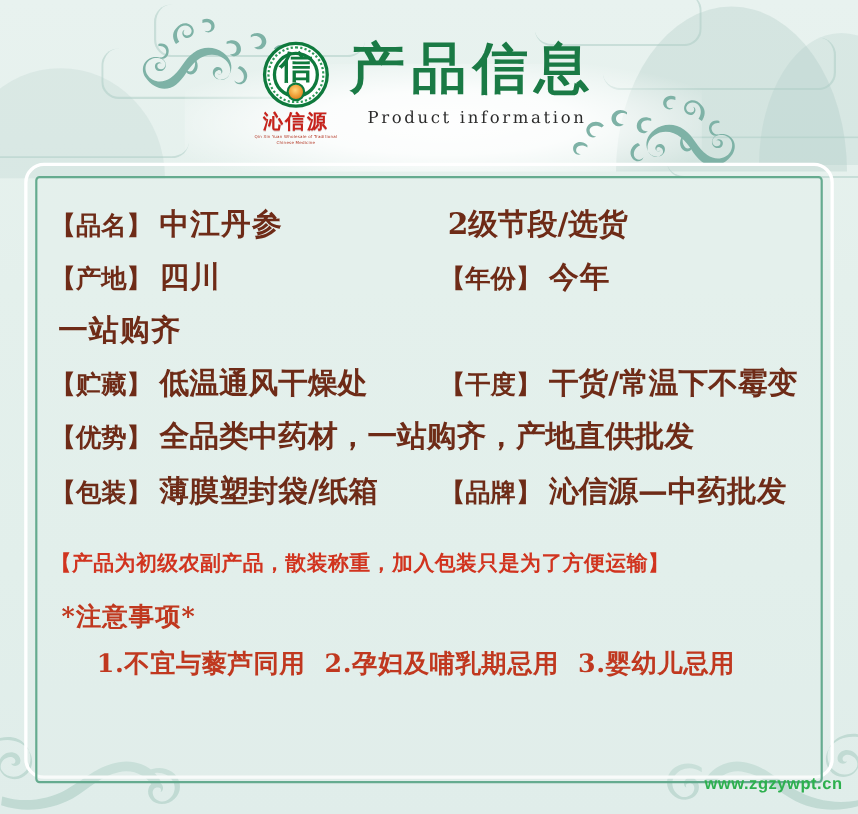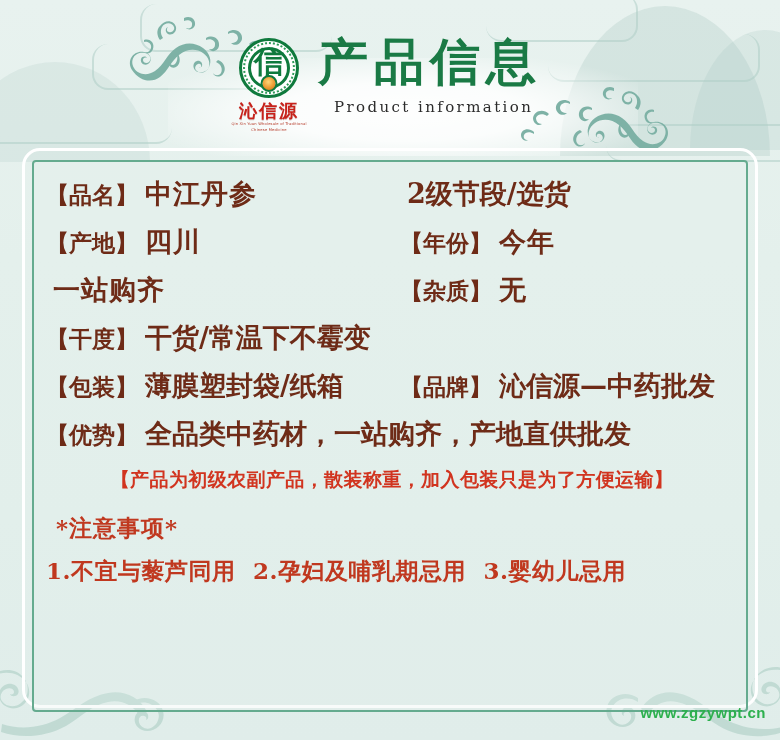--- a/index.html
+++ b/index.html
@@ -182,21 +182,21 @@
     border-radius: 4px;
     box-sizing: border-box;
     background: rgba(226,240,236,0.25);
   }
 
   .content {
     position: absolute;
     left: 32px; top: 160px;
     width: 716px; height: 492px;
     box-sizing: border-box;
-    padding: 16px 10px 0 14px;
+    padding: 26px 10px 0 14px;
   }
 
   .spec-row {
     display: flex;
     align-items: baseline;
     height: 48px;
   }
   .cell {
     display: flex;
     align-items: baseline;
@@ -218,41 +218,41 @@
     font-weight: 700;
     color: #6e2b17;
     letter-spacing: 1px;
   }
   .val-tight { letter-spacing: 0px; }
 
   .adv-row { height: 50px; }
   .adv-row .val { letter-spacing: 0px; }
 
   .note-red {
-    margin-top: 1px;
-    text-align: center;
+    margin-top: 23px;
     font-family: "DejaVu Serif", serif;
     font-size: 19px;
     font-weight: 700;
     color: #d1341f;
     letter-spacing: .4px;
     white-space: nowrap;
   }
 
   .attention-title {
     margin-top: 20px;
     margin-left: 10px;
     font-family: "DejaVu Serif", serif;
     font-size: 23px;
     font-weight: 700;
     color: #c0381f;
     letter-spacing: 1px;
   }
   .attention-list {
     margin-top: 12px;
+    margin-left: 42px;
     font-family: "DejaVu Serif", serif;
     font-size: 23px;
     font-weight: 700;
     color: #c0381f;
     letter-spacing: .5px;
     white-space: nowrap;
   }
   .attention-list .item { margin-right: 9px; }
 
   
@@ -375,48 +375,48 @@
       <div class="cell">
         <span class="lbl">【年份】</span>
         <span class="val">今年</span>
       </div>
     </div>
 
     <div class="spec-row">
       <div class="cell cell-left">
         <span class="val">一站购齐</span>
       </div>
-      <div class="cell">
-        <span class="lbl">【杂质】</span>
-        <span class="val">无</span>
-      </div>
     </div>
 
     <div class="spec-row">
+      <div class="cell cell-left">
+        <span class="lbl">【贮藏】</span>
+        <span class="val val-tight">低温通风干燥处</span>
+      </div>
       <div class="cell">
         <span class="lbl">【干度】</span>
         <span class="val val-tight">干货/常温下不霉变</span>
+      </div>
+    </div>
+
+    <div class="spec-row adv-row">
+      <div class="cell">
+        <span class="lbl">【优势】</span>
+        <span class="val">全品类中药材，一站购齐，产地直供批发</span>
       </div>
     </div>
 
     <div class="spec-row">
       <div class="cell cell-left">
         <span class="lbl">【包装】</span>
         <span class="val val-tight">薄膜塑封袋/纸箱</span>
       </div>
       <div class="cell">
         <span class="lbl">【品牌】</span>
         <span class="val val-tight">沁信源—中药批发</span>
-      </div>
-    </div>
-
-    <div class="spec-row adv-row">
-      <div class="cell">
-        <span class="lbl">【优势】</span>
-        <span class="val">全品类中药材，一站购齐，产地直供批发</span>
       </div>
     </div>
 
     <div class="note-red">【产品为初级农副产品，散装称重，加入包装只是为了方便运输】</div>
 
     <div class="attention-title">*注意事项*</div>
     <div class="attention-list">
       <span class="item">1.不宜与藜芦同用</span>
       <span class="item">2.孕妇及哺乳期忌用</span>
       <span class="item">3.婴幼儿忌用</span>

